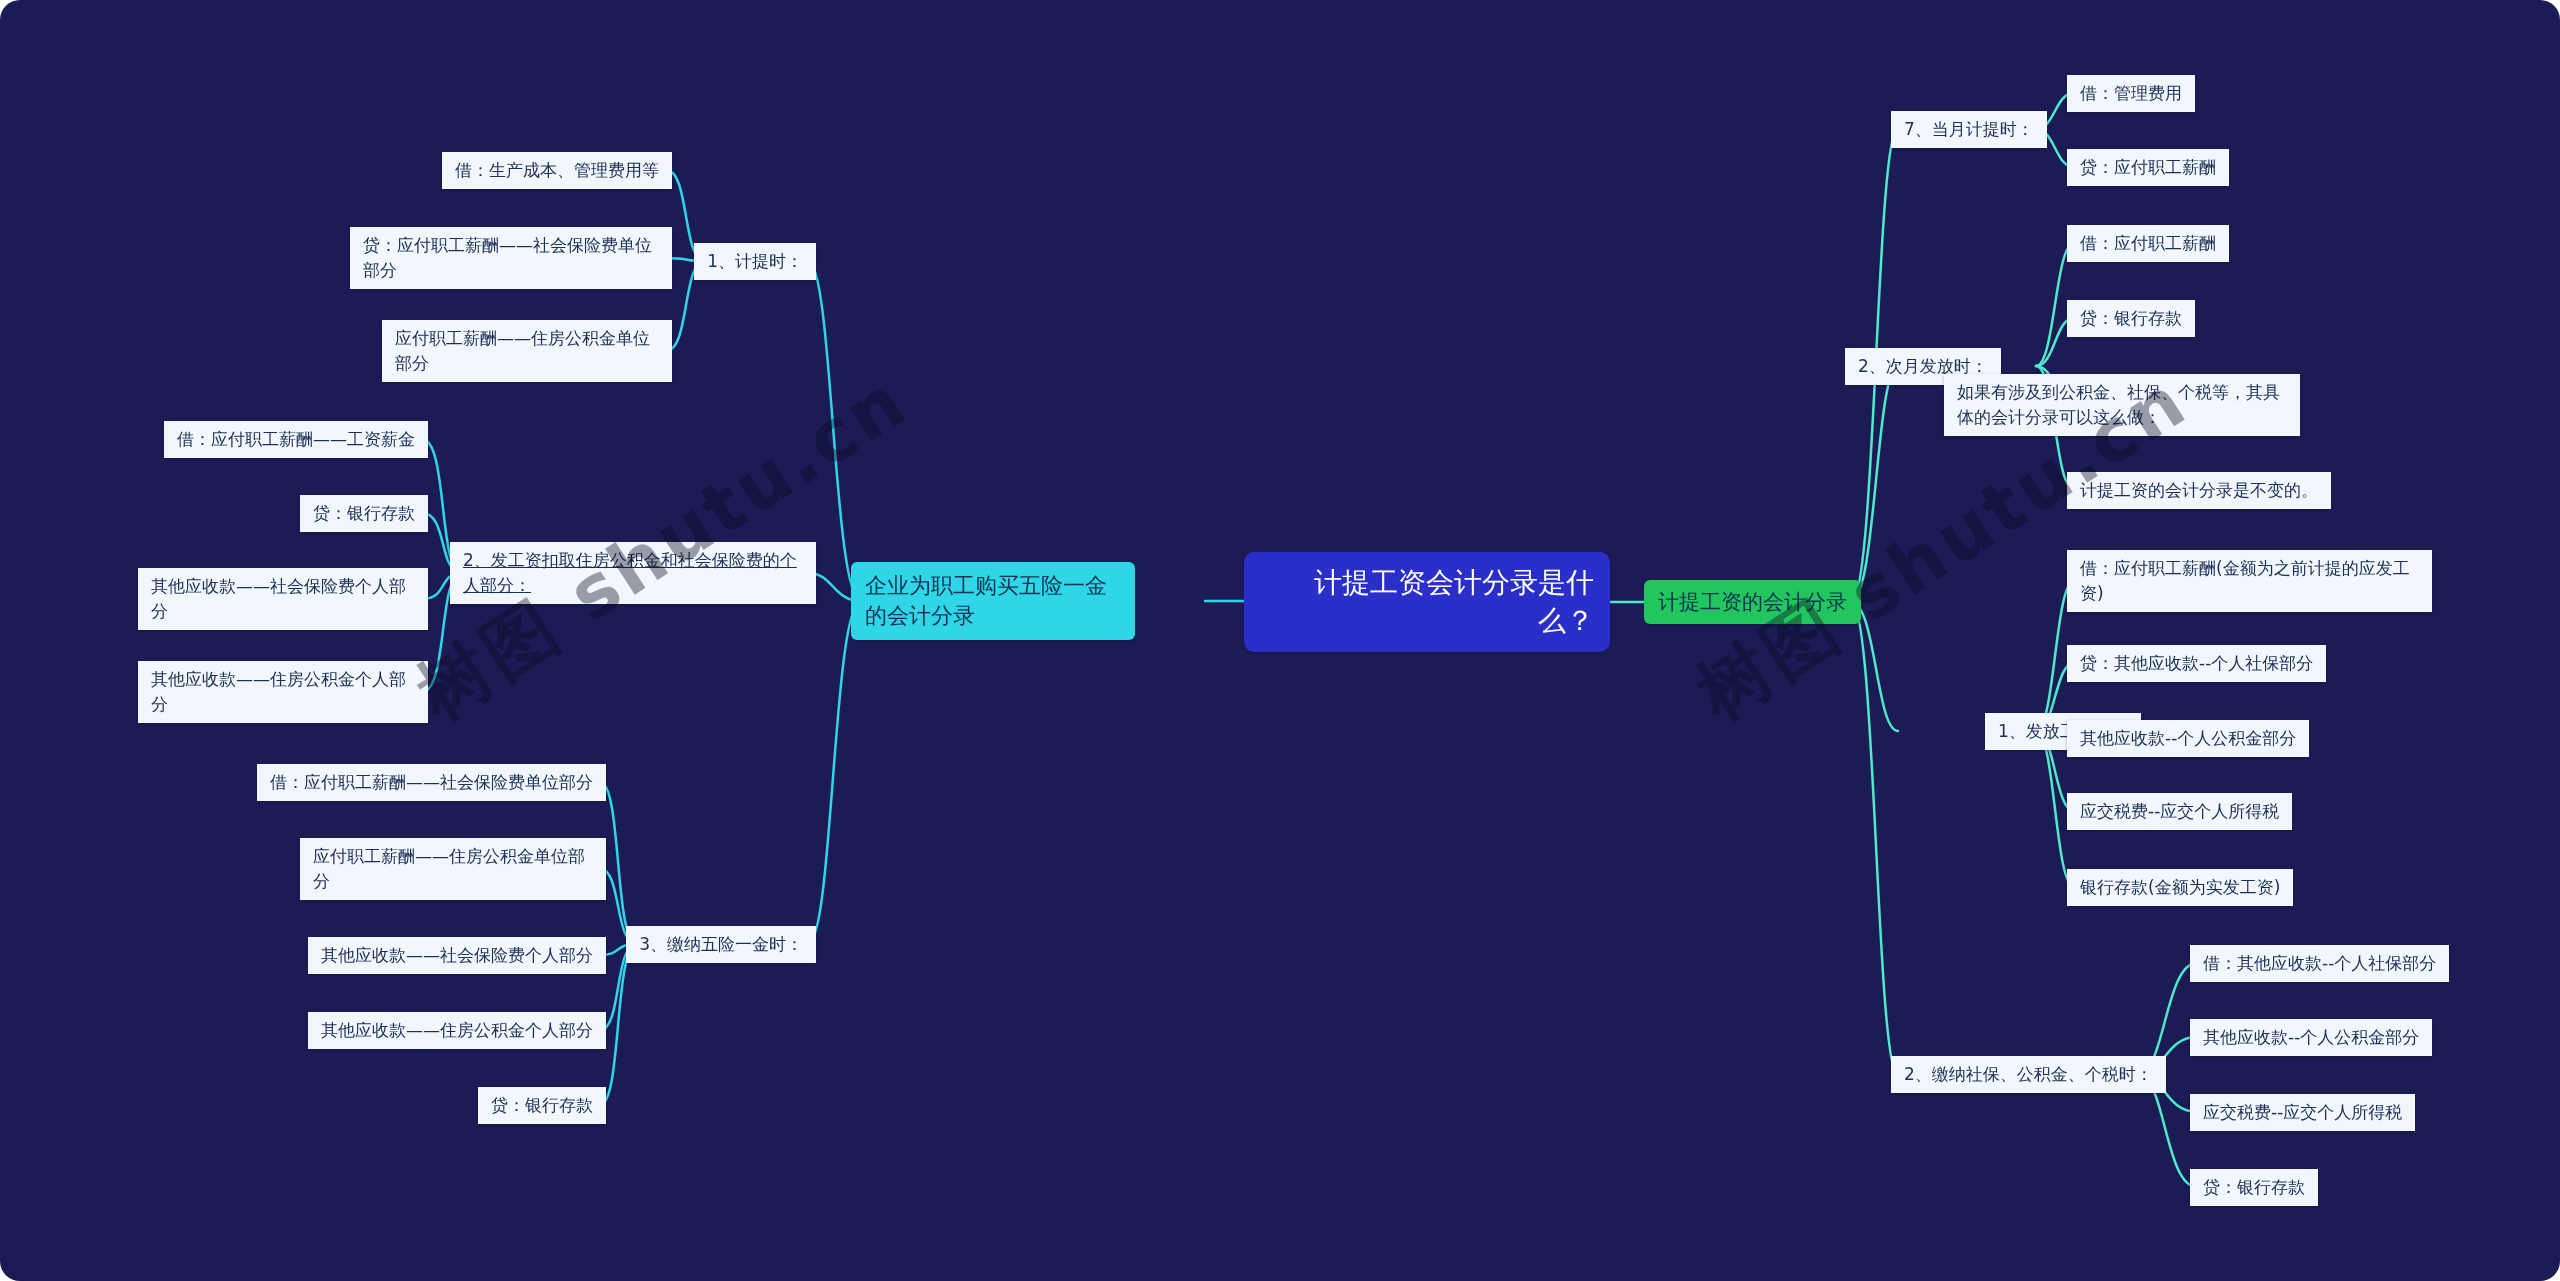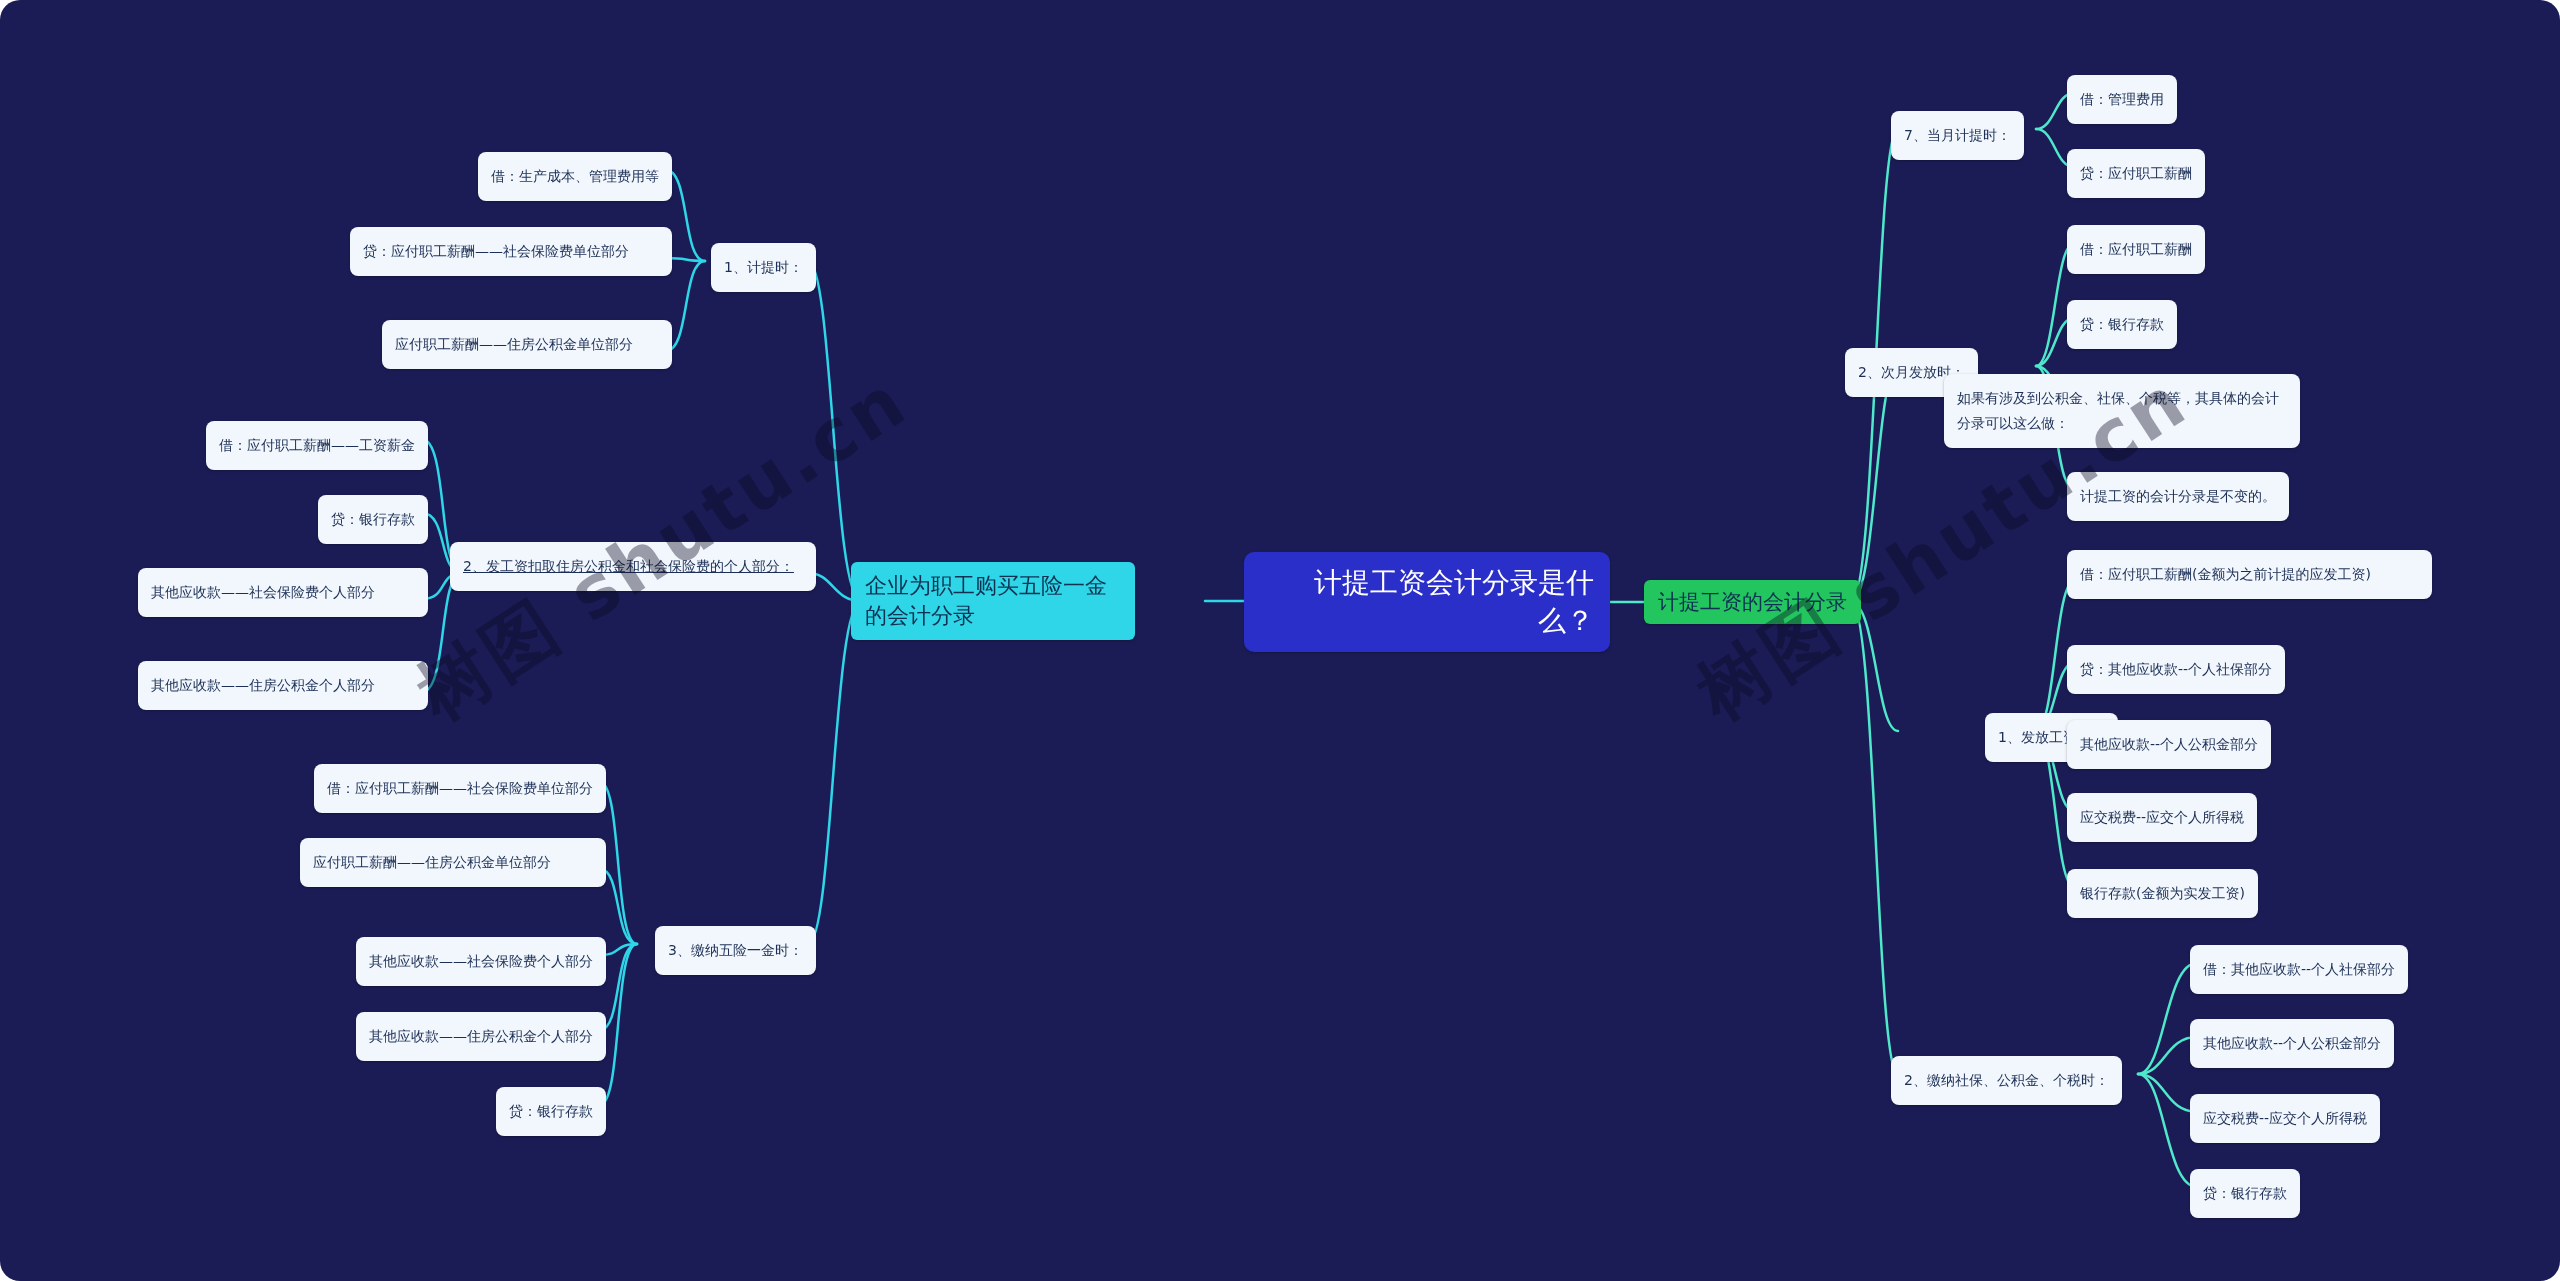--- a/index.html
+++ b/index.html
@@ -8,22 +8,22 @@
     background:#ffffff;
     font-family:"DejaVu Sans","Liberation Sans",sans-serif;
   }
   .canvas{
     position:absolute;inset:0;background:#1b1c55;border-radius:20px;
   }
   svg.lines{position:absolute;left:0;top:0;}
   .node{
     position:absolute;box-sizing:border-box;
     background:#f2f7fd;color:#1c2f56;
-    font-size:14px;line-height:25px;padding:12px 13px;
-    border-radius:8px;text-align:left;
+    font-size:17px;line-height:25px;padding:6px 13px;
+    border-radius:0;text-align:left;
     box-shadow:0 1px 3px rgba(0,0,0,0.28);
   }
   .nowrap{white-space:nowrap;}
   .root-node{
     background:#2b2fc9;color:#ffffff;width:366px;
     font-size:28px;line-height:38px;padding:12px 16px;
     text-align:right;border-radius:10px;
   }
   .branch-title-left{
     background:#2fd6e8;color:#0e3252;width:284px;

